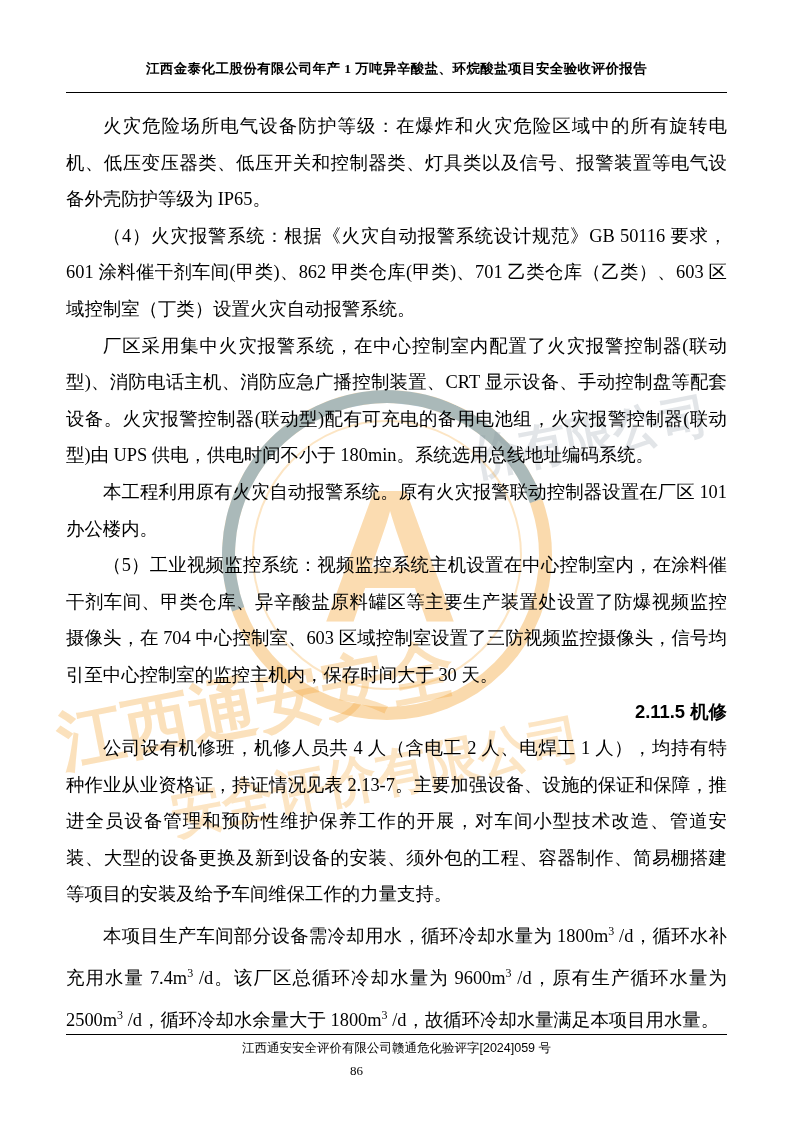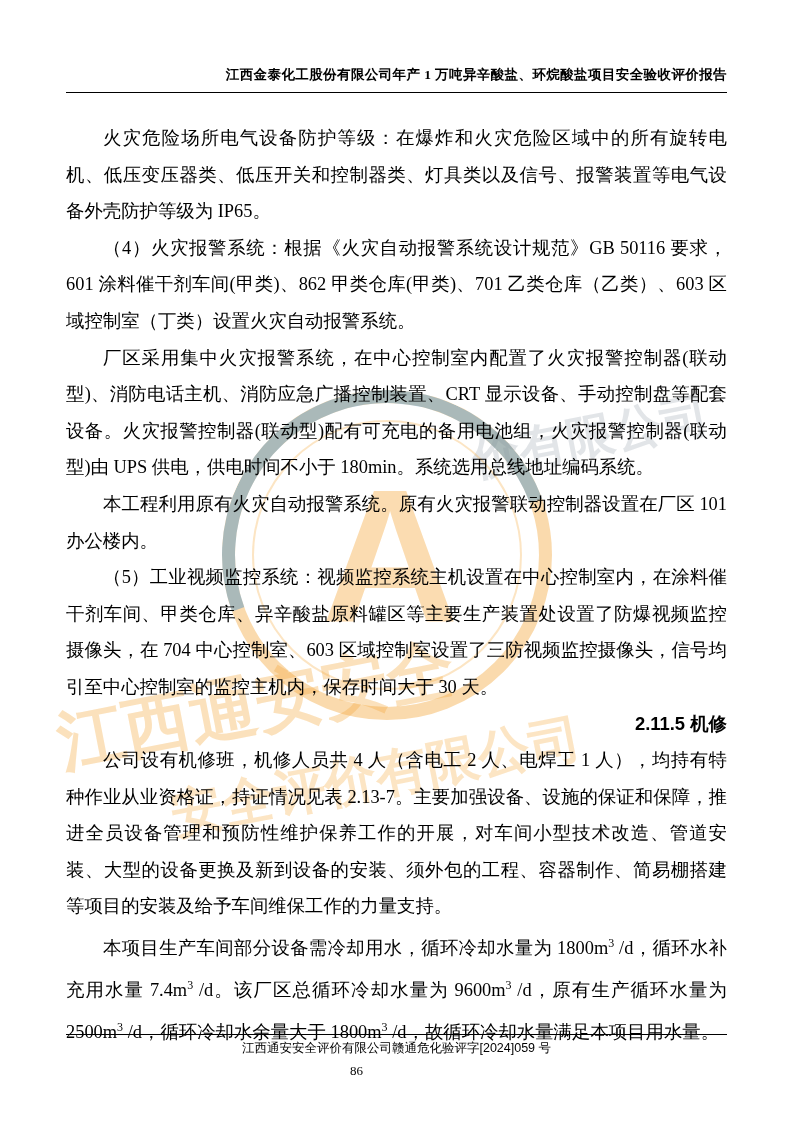--- a/index.html
+++ b/index.html
@@ -115,23 +115,23 @@
   
   .content {
     position: relative;
     z-index: 2;
   }
 
   
   .doc-header {
     position: absolute;
     left: 66px;
-    top: 66px;
-    width: 661px;
-    text-align: right;
+    top: 60px;
+    width: 661px;
+    text-align: center;
   }
   .doc-header .header-title {
     font-family: "Liberation Serif", serif;
     font-size: 13.5px;
     font-weight: bold;
     color: #000000;
     letter-spacing: 0.4px;
     white-space: nowrap;
   }
   .header-rule {
@@ -140,21 +140,21 @@
     top: 92px;
     width: 661px;
     height: 0;
     border-top: 1px solid #000000;
   }
 
   
   .doc-body {
     position: absolute;
     left: 66px;
-    top: 120px;
+    top: 108px;
     width: 661px;
   }
   p.para {
     margin: 0;
     font-size: 18.4px;
     line-height: 36.6px;
     color: #000000;
     text-align: justify;
     text-justify: inter-ideograph;
     text-indent: 0;

